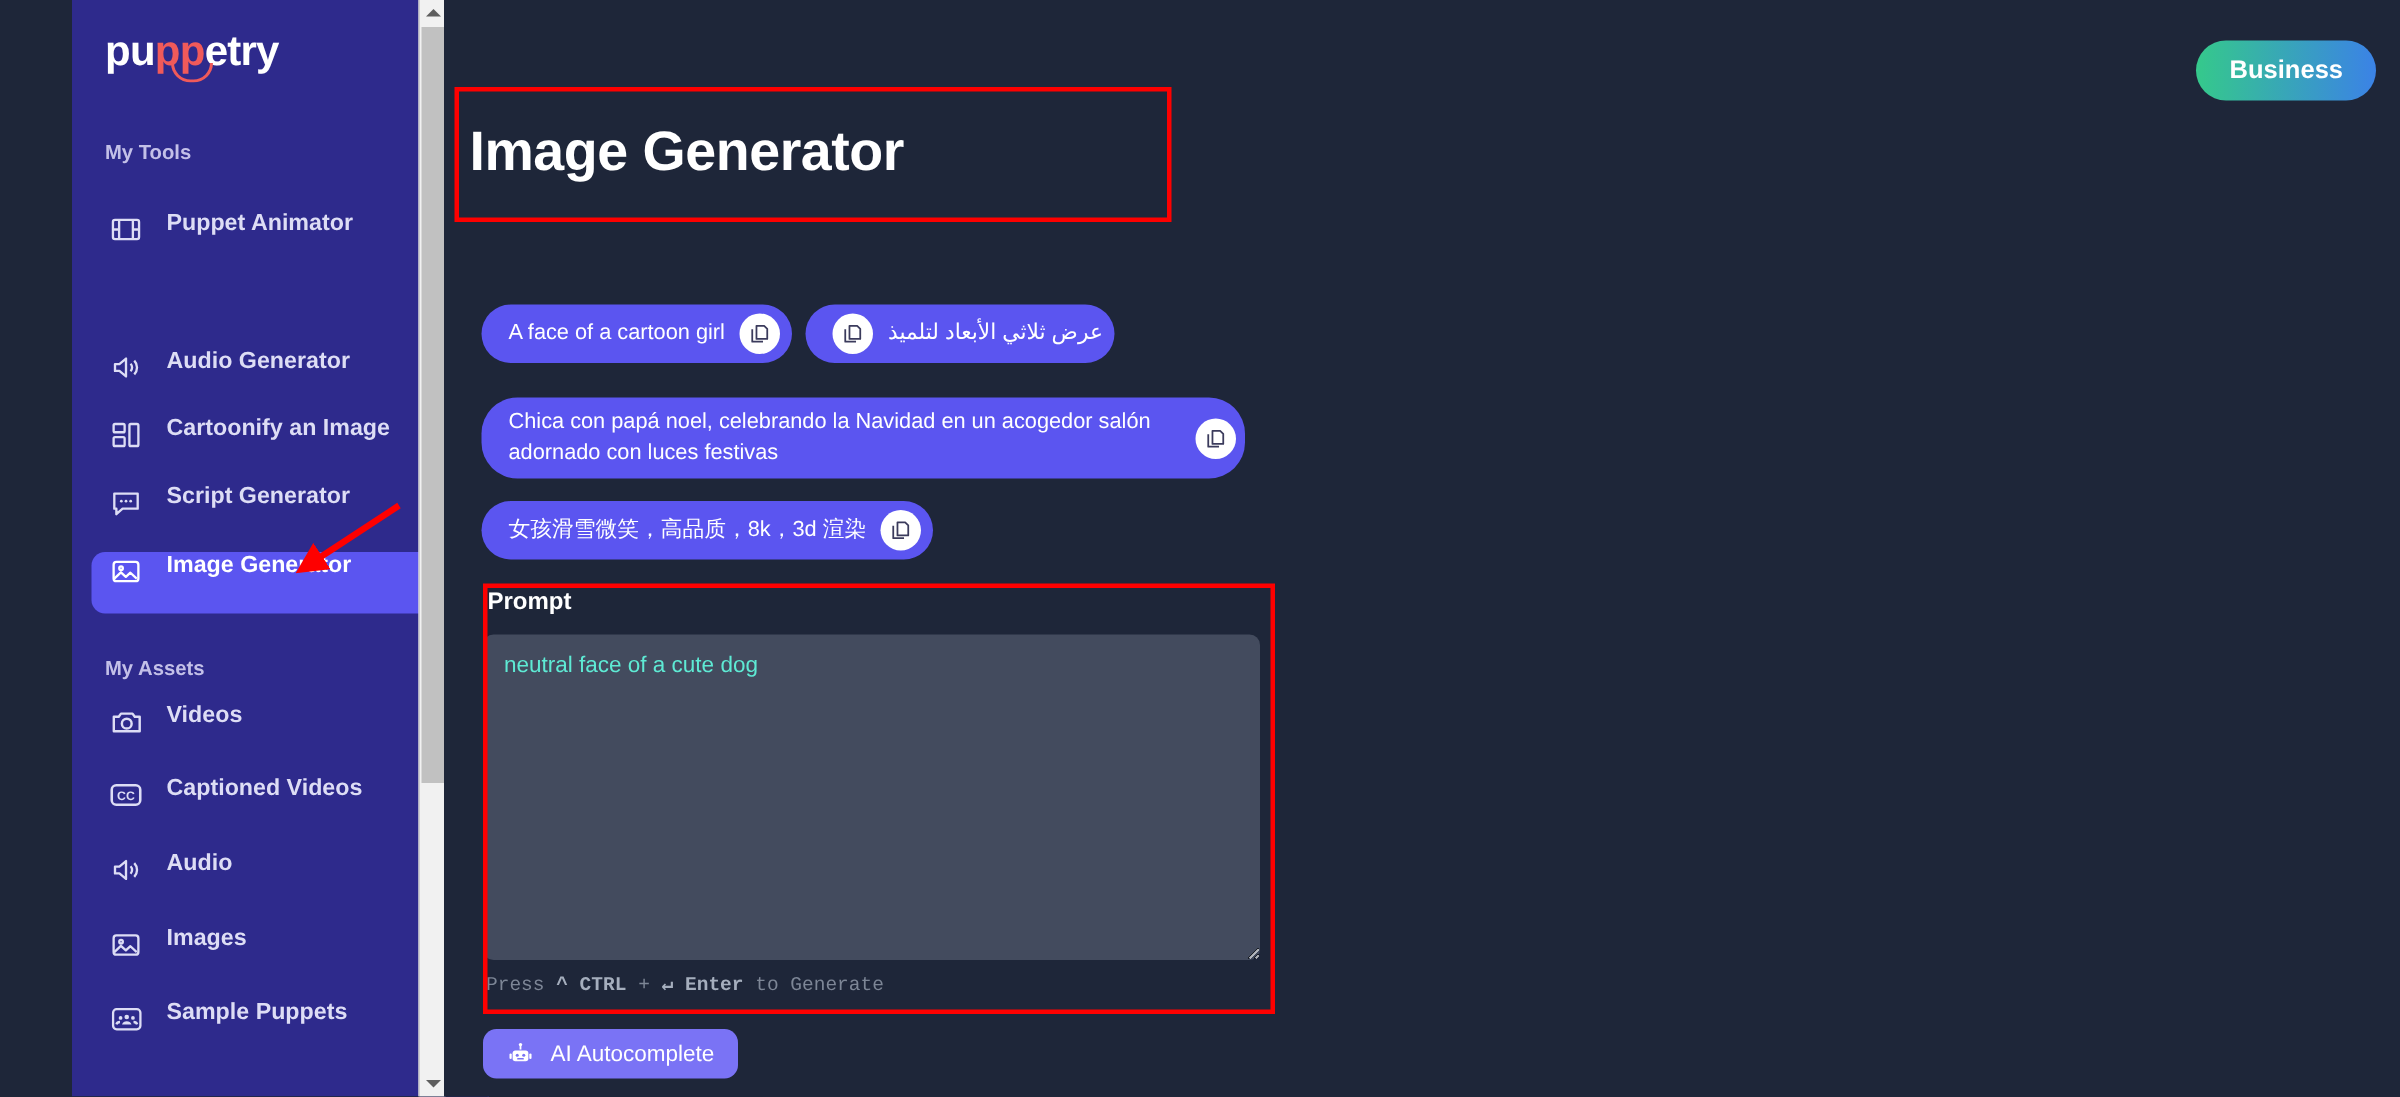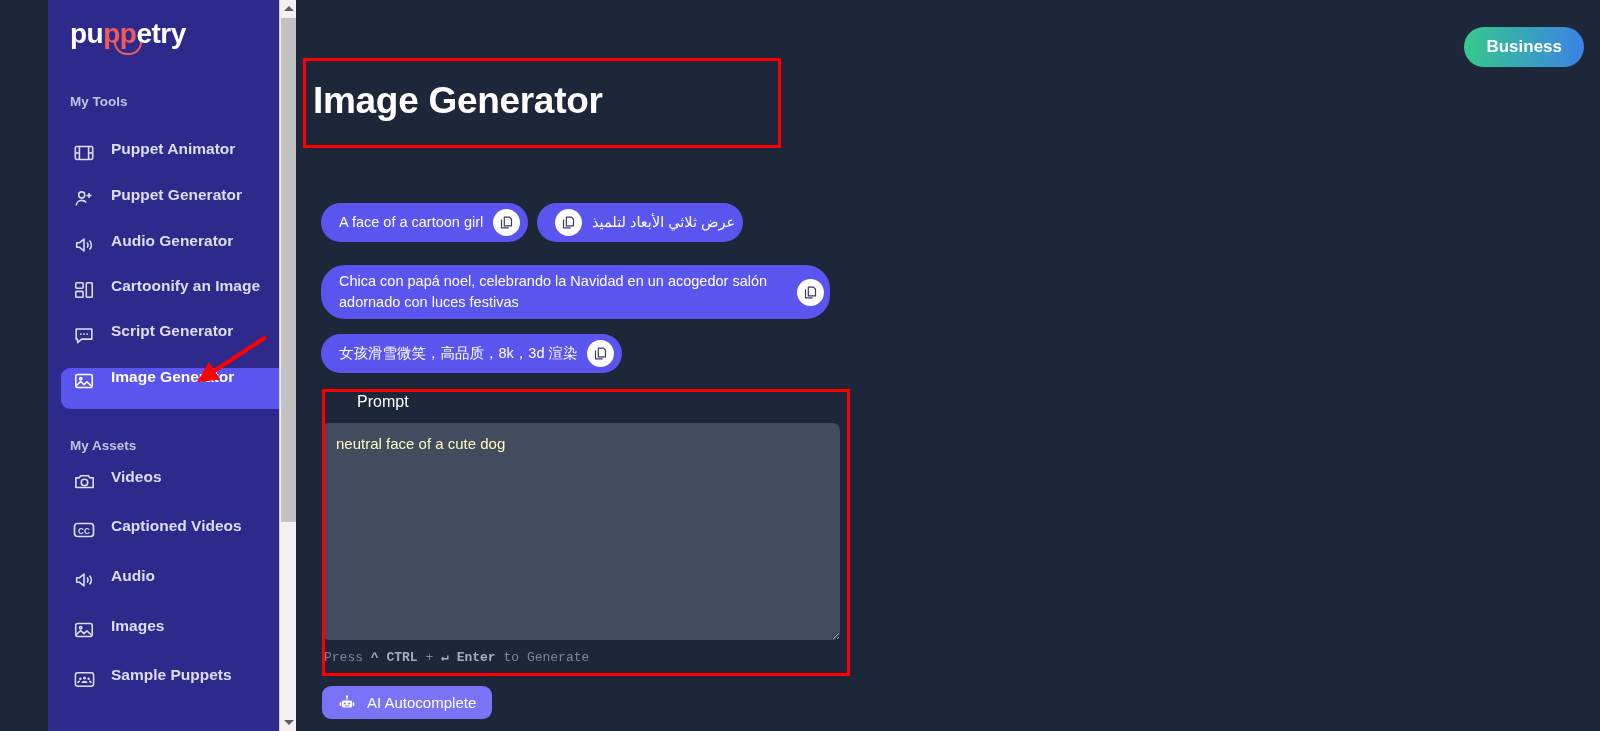--- a/index.html
+++ b/index.html
@@ -181,31 +181,30 @@
   #prompt-panel {
     position: absolute;
     left: 26px; top: 393px;
     width: 524px; height: 278px;
   }
   #prompt-label {
     position: absolute;
     left: 3px; top: 0;
     color: #ffffff;
     font-size: 16px;
-    font-weight: normal;
-    margin-left: 32px;
+    font-weight: bold;
   }
   #prompt-textarea {
     position: absolute;
     left: 0; top: 30px;
     width: 518px; height: 217px;
     background: #434b5e;
     border: none;
     border-radius: 7px;
-    color: #fef9c3;
+    color: #5eead4;
     font-size: 15px;
     font-family: "Liberation Sans", sans-serif;
     padding: 12px 14px;
     resize: both;
     outline: none;
   }
   #prompt-hint {
     position: absolute;
     left: 2px; top: 256px;
     color: #7d8696;
@@ -259,31 +258,20 @@
           <rect x="2.5" y="5" width="19" height="14" rx="1.5"></rect>
           <line x1="7" y1="5" x2="7" y2="19"></line>
             <line x1="17" y1="5" x2="17" y2="19"></line>
           <line x1="2.5" y1="12" x2="7" y2="12"></line>
             <line x1="17" y1="12" x2="21.5" y2="12"></line>
         </svg>
       </span>
       <span class="nav-label">Puppet Animator</span>
     </div>
 
-    <div class="nav-item" style="top:186px">
-      <span class="nav-icon">
-        <svg width="22" height="22" viewBox="0 0 24 24" fill="none" stroke="currentColor" stroke-width="1.7">
-          <circle cx="9.5" cy="7.5" r="3.3"></circle>
-          <path d="M3.6 19c0-3.3 2.7-5.5 5.9-5.5 2 0 3.8.9 4.9 2.3"></path>
-          <line x1="17.5" y1="5.5" x2="17.5" y2="11"></line>
-            <line x1="14.8" y1="8.2" x2="20.2" y2="8.2"></line>
-        </svg>
-      </span>
-      <span class="nav-label">Puppet Generator</span>
-    </div>
 
     <div class="nav-item" style="top:232px">
       <span class="nav-icon">
         <svg width="22" height="22" viewBox="0 0 24 24" fill="none" stroke="currentColor" stroke-width="1.7">
           <path d="M4 9.5h3.2L12 5.5v13L7.2 14.5H4z" stroke-linejoin="round"></path>
           <path d="M15.3 9.3a3.8 3.8 0 0 1 0 5.4"></path>
           <path d="M18 7a7.2 7.2 0 0 1 0 10"></path>
         </svg>
       </span>
       <span class="nav-label">Audio Generator</span>

